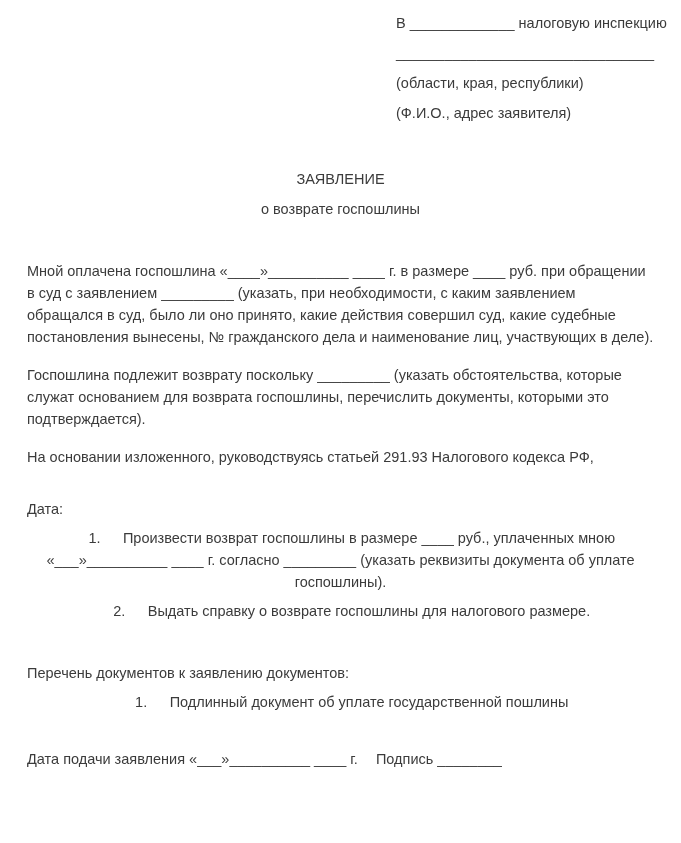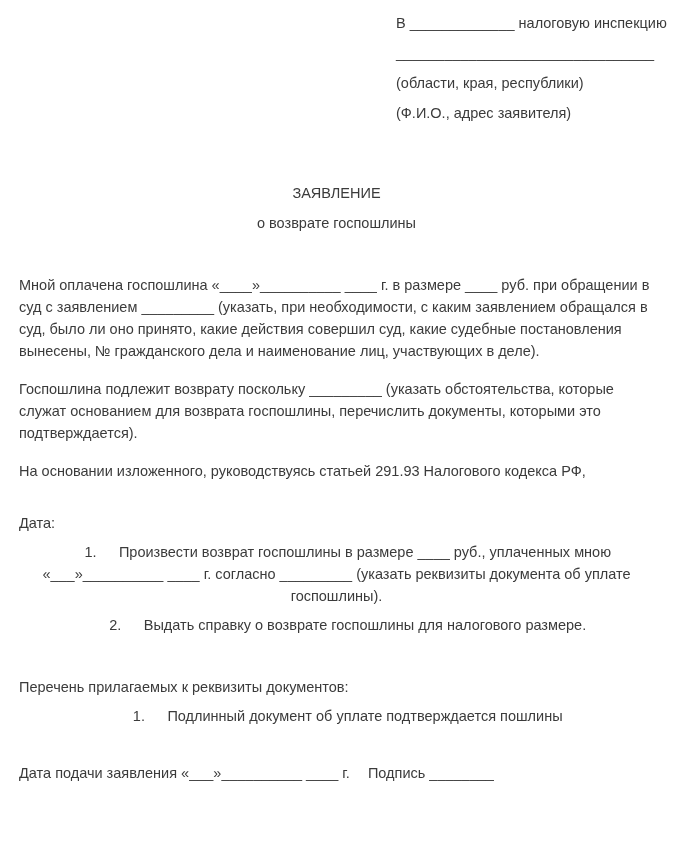--- a/index.html
+++ b/index.html
@@ -12,36 +12,36 @@
     height: 843px;
     overflow: hidden;
     font-family: "Liberation Sans", "DejaVu Sans", sans-serif;
     color: #3b3b3b;
     font-size: 14.5px;
   }
   .page {
     box-sizing: border-box;
     width: 681px;
     height: 843px;
-    padding: 8px 27px 20px 19px;
+    padding: 8px 27px 20px 27px;
     background: #ffffff;
   }
 
   
   .header-block {
     width: 258px;
     margin-left: auto;
     line-height: 30px;
   }
   .header-line { white-space: nowrap; }
   .header-hint { text-align: left; }
 
   
   .title-block {
-    margin-top: 50px;
+    margin-top: 36px;
     text-align: center;
     line-height: 30px;
   }
 
   
   .body-section { margin-top: 36px; line-height: 22px; }
   p.body-par { margin: 16px 0 6px 0; }
   p.body-par:last-child { margin-bottom: 0; }
 
   .request-heading { margin: 30px 0 0 0; }
@@ -75,19 +75,19 @@
 
   <div class="body-section">
     <p class="body-par">Мной оплачена госпошлина «____»__________ ____ г. в размере ____ руб. при обращении в суд с заявлением _________ (указать, при необходимости, с каким заявлением обращался в суд, было ли оно принято, какие действия совершил суд, какие судебные постановления вынесены, № гражданского дела и наименование лиц, участвующих в деле).</p>
     <p class="body-par">Госпошлина подлежит возврату поскольку _________ (указать обстоятельства, которые служат основанием для возврата госпошлины, перечислить документы, которыми это подтверждается).</p>
     <p class="body-par">На основании изложенного, руководствуясь статьей 291.93 Налогового кодекса РФ,</p>
 
     <p class="request-heading">Дата:</p>
     <div class="list-item"><span class="item-num">1.</span><span>Произвести возврат госпошлины в размере ____ руб., уплаченных мною «___»__________ ____ г. согласно _________ (указать реквизиты документа об уплате госпошлины).</span></div>
     <div class="list-item"><span class="item-num">2.</span><span>Выдать справку о возврате госпошлины для налогового размере.</span></div>
 
-    <p class="attachments-heading">Перечень прилагаемых к реквизиты документов:</p>
-    <div class="list-item"><span class="item-num">1.</span><span>Подлинный документ об уплате подтверждается пошлины</span></div>
+    <p class="attachments-heading">Перечень документов к заявлению документов:</p>
+    <div class="list-item"><span class="item-num">1.</span><span>Подлинный документ об уплате государственной пошлины</span></div>
 
     <div class="footer-line"><span>Дата подачи заявления «___»__________ ____ г.</span><span class="footer-gap"></span><span>Подпись ________</span></div>
   </div>
 
 </div>
 
 </body></html>

